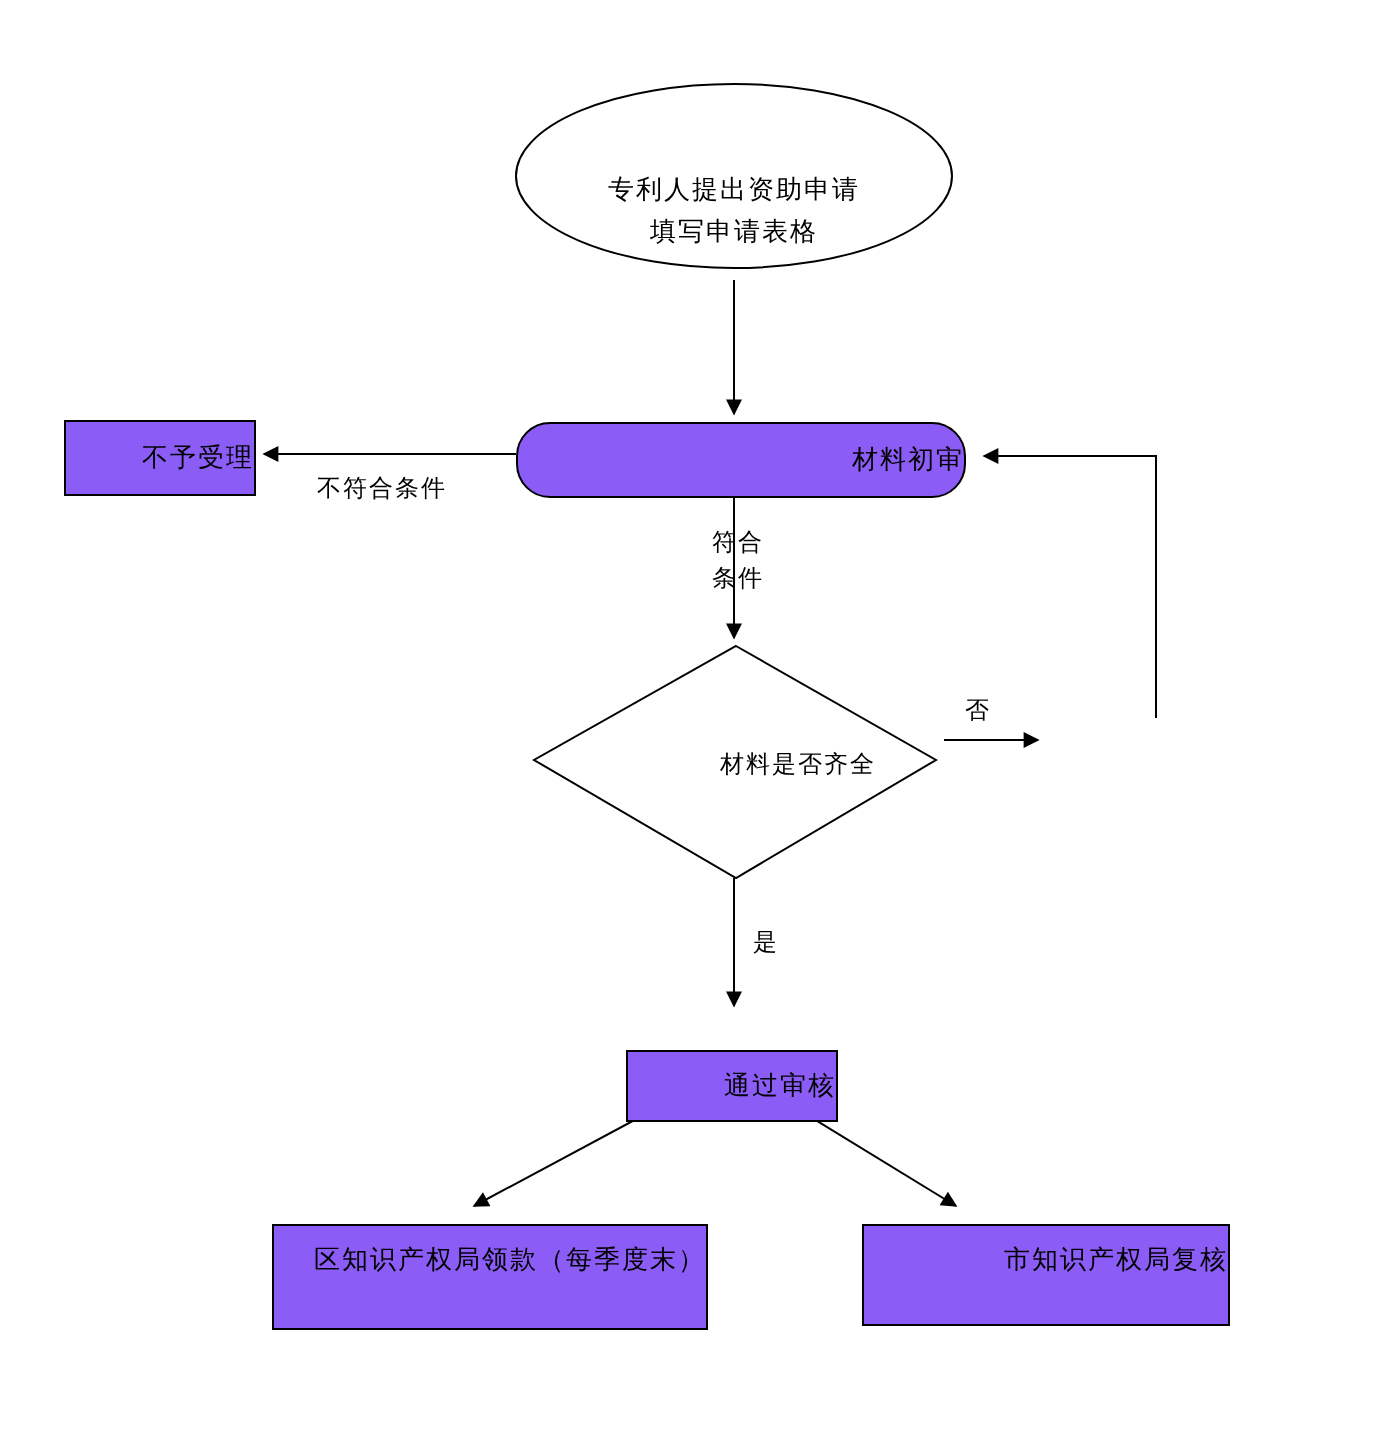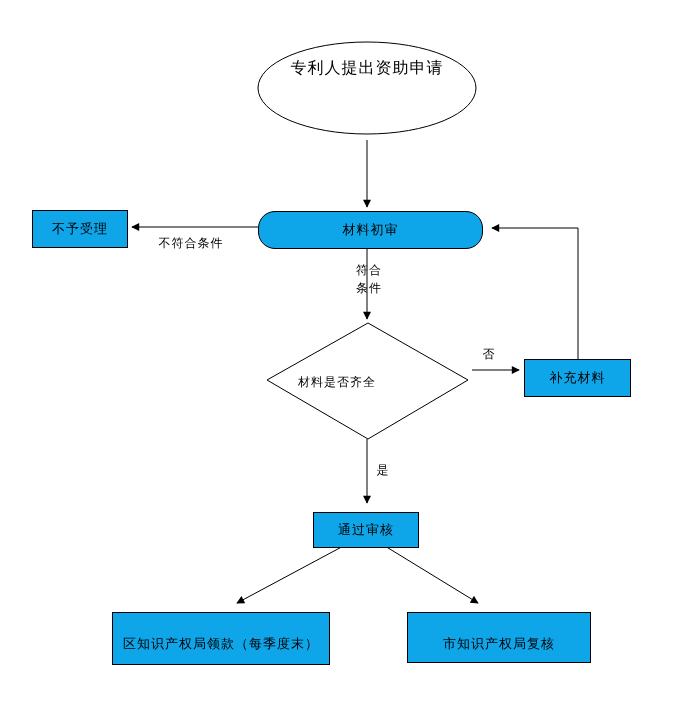--- a/index.html
+++ b/index.html
@@ -17,56 +17,57 @@
     overflow: hidden;
   }
   .shapes-layer {
     position: absolute;
     left: 0;
     top: 0;
   }
   .node {
     position: absolute;
     border: 1px solid #000000;
-    background: #0ea5e9;
+    background: #8b5cf6;
     box-sizing: border-box;
     display: flex;
     align-items: center;
-    justify-content: center;
+    justify-content: flex-end;
     font-size: 13px;
     letter-spacing: 1px;
     white-space: nowrap;
   }
   .node.top-align {
     align-items: flex-start;
-    padding-top: 22px;
+    padding-top: 8px;
+    margin-left: 24px;
   }
   .free-label {
     position: absolute;
     font-size: 12px;
     letter-spacing: 1px;
     line-height: 18px;
     white-space: nowrap;
-    font-family: Liberation Mono, monospace;
   }
   .centered {
     text-align: center;
   }
   .start-text {
     position: absolute;
-    font-size: 16px;
+    font-size: 13px;
     letter-spacing: 1px;
     line-height: 21px;
     text-align: center;
+    margin-top: 28px;
   }
   .diamond-text {
     position: absolute;
     font-size: 12px;
     letter-spacing: 1px;
-    text-align: left;
+    text-align: right;
   }
 </style>
 </head>
 <body style="background: rgb(255, 255, 255);">
 
 <div class="stage" style="color: rgb(0, 0, 0);">
 
   <svg class="shapes-layer" width="696" height="721" viewBox="0 0 696 721">
     <defs>
       <marker id="arr" viewBox="0 0 10 10" refX="9" refY="5" markerWidth="10" markerHeight="8" orient="auto-start-reverse">
@@ -90,37 +91,35 @@
 
     <line x1="367" y1="439" x2="367" y2="503" stroke="#000000" stroke-width="1" marker-end="url(#arr)"></line>
 
     <line x1="349" y1="543" x2="237" y2="603" stroke="#000000" stroke-width="1" marker-end="url(#arr)"></line>
 
     <line x1="380" y1="543" x2="478" y2="603" stroke="#000000" stroke-width="1" marker-end="url(#arr)"></line>
   </svg>
 
   <div class="start-text" style="left:257px; top:57px; width:220px;">
     <div>专利人提出资助申请</div>
+    <div>填写申请表格</div>
   </div>
 
   <div class="node" style="left: 32px; top: 210px; width: 96px; height: 38px; color: rgb(0, 0, 0);">
     <span>不予受理</span>
   </div>
 
   <div class="node" style="left: 258px; top: 211px; width: 225px; height: 38px; color: rgb(0, 0, 0); border-radius: 17px;">
     <span>材料初审</span>
   </div>
 
   <div class="diamond-text" style="left:298px; top:374px; width:140px;">材料是否齐全</div>
 
-  <div class="node" style="left: 524px; top: 359px; width: 107px; height: 38px; color: rgb(0, 0, 0);">
-    <span>补充材料</span>
-  </div>
 
-  <div class="node" style="left: 313px; top: 512px; width: 106px; height: 36px; color: rgb(0, 0, 0);">
+  <div class="node" style="left: 313px; top: 525px; width: 106px; height: 36px; color: rgb(0, 0, 0);">
     <span>通过审核</span>
   </div>
 
   <div class="node top-align" style="left: 112px; top: 612px; width: 218px; height: 53px; color: rgb(0, 0, 0);">
     <span>区知识产权局领款（每季度末）</span>
   </div>
 
   <div class="node top-align" style="left: 407px; top: 612px; width: 184px; height: 51px; color: rgb(0, 0, 0);">
     <span>市知识产权局复核</span>
   </div>

